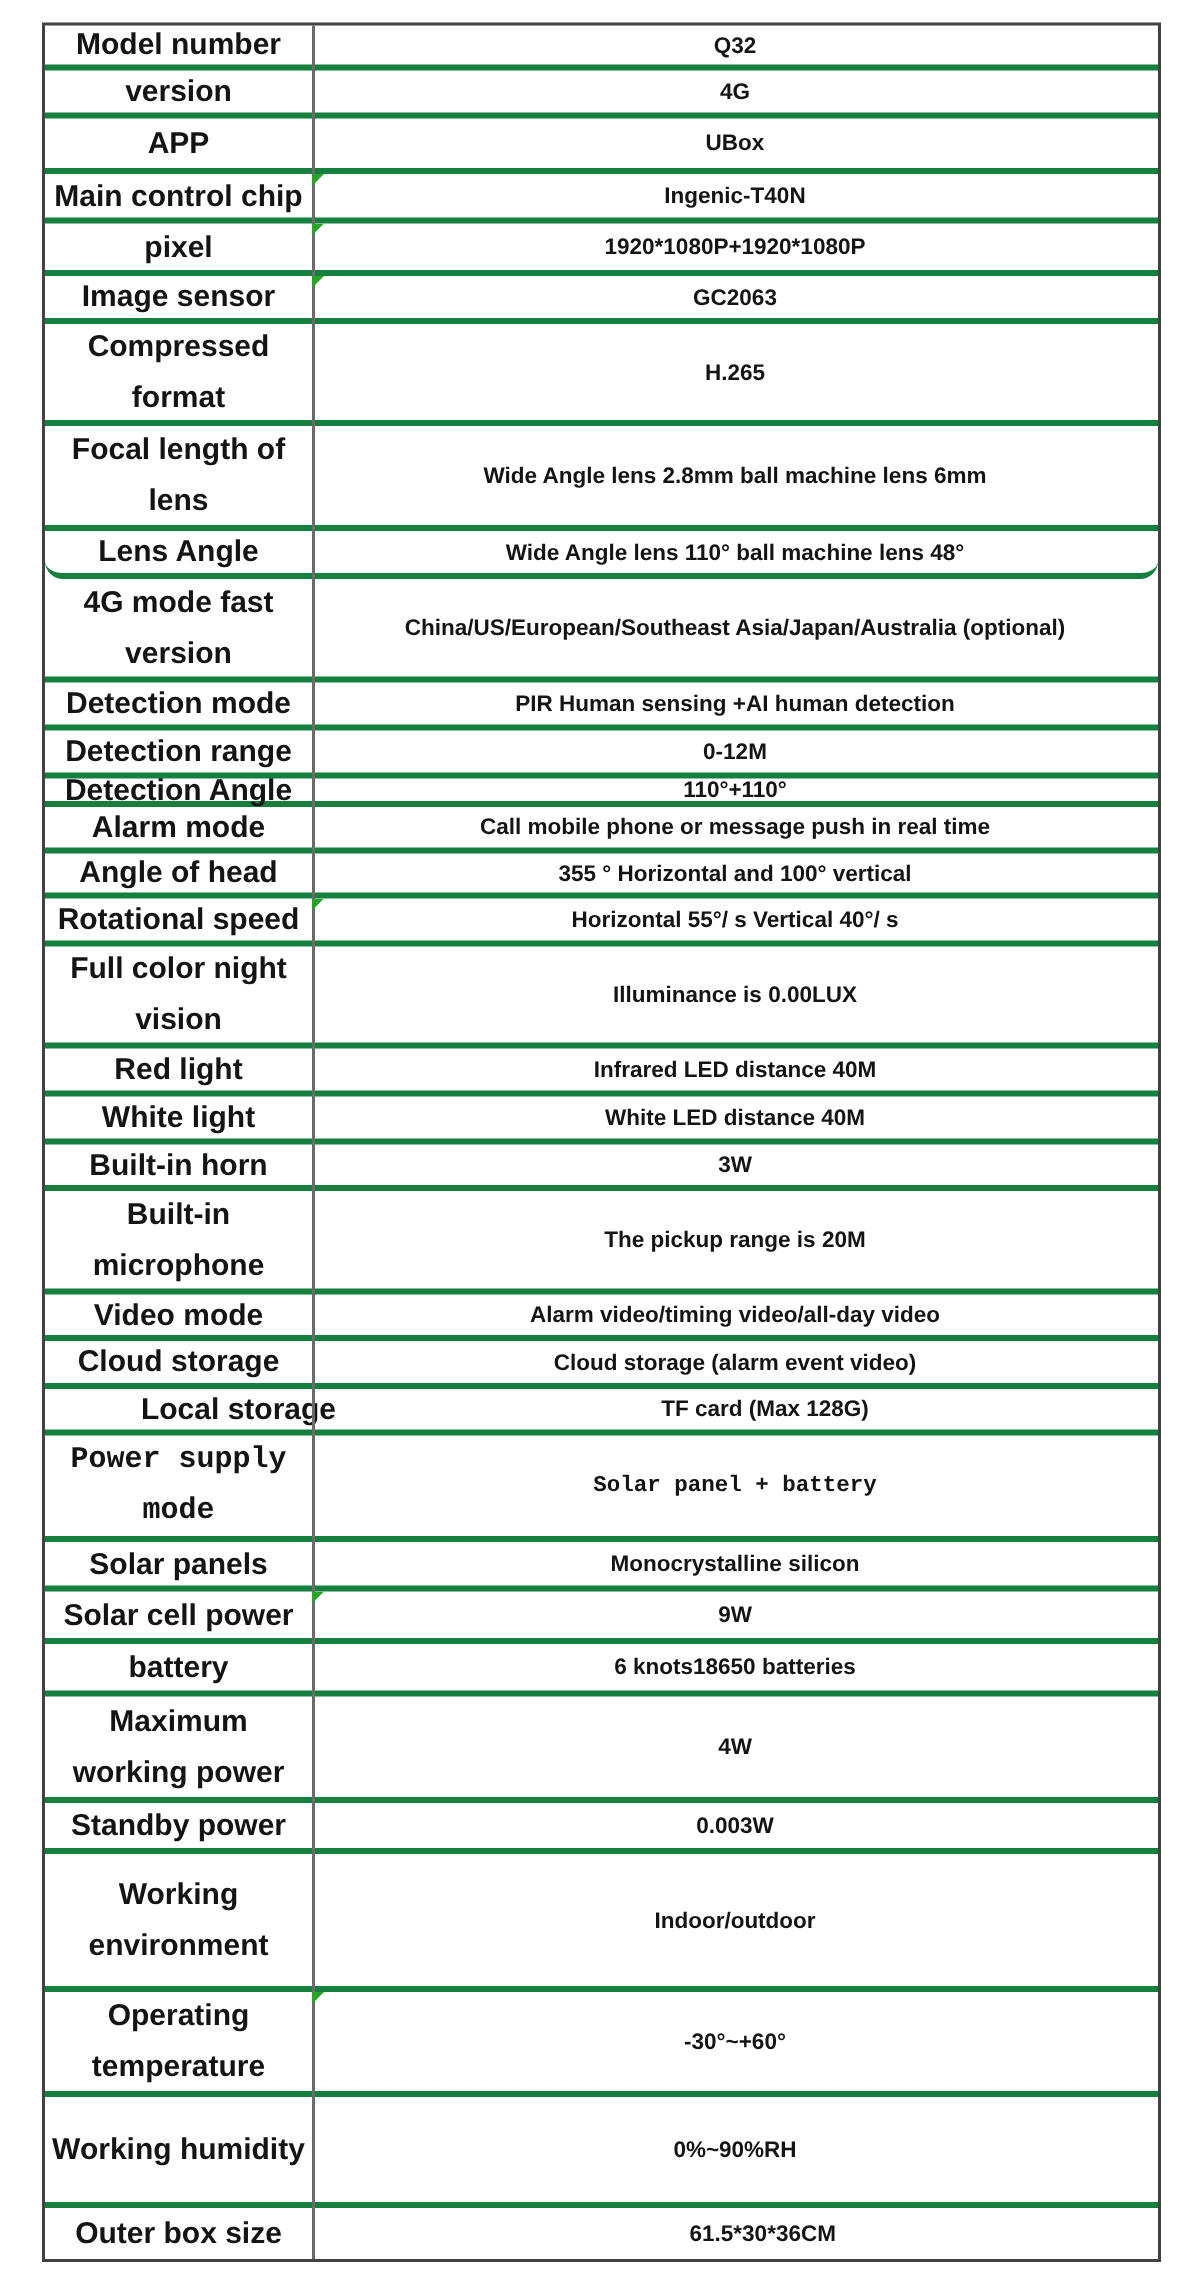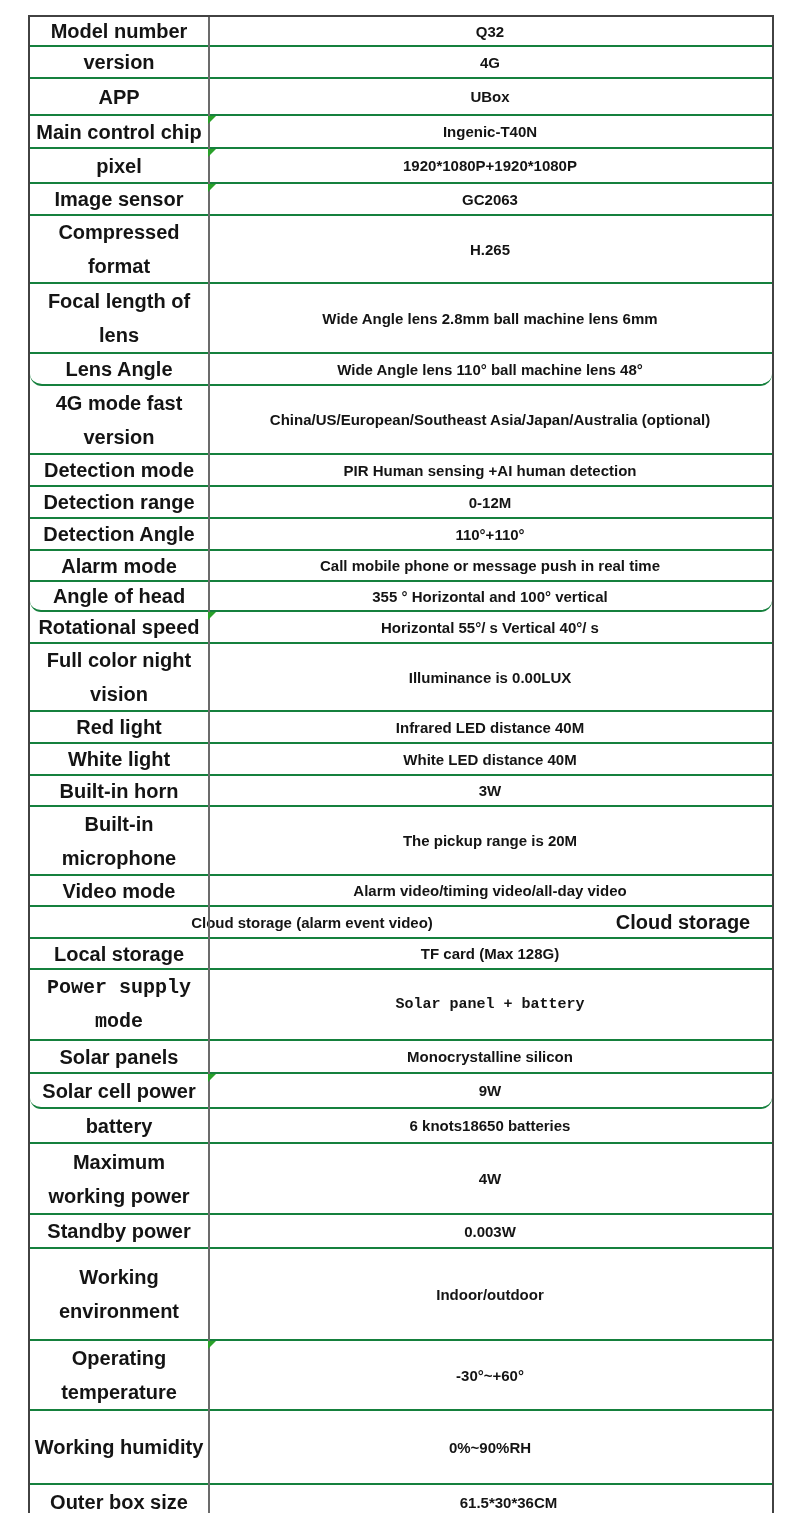--- a/index.html
+++ b/index.html
@@ -28,21 +28,21 @@
     top: 0;
     bottom: 0;
     left: 178px;
     width: 2px;
     background: #6b6b6b;
     z-index: 2;
   }
   .row {
     display: flex;
     box-sizing: border-box;
-    border-bottom: 2px solid #15803d;
+    border-bottom: 4px solid #15803d;
     position: relative;
   }
   .row:last-child { border-bottom: none; gap: 37px; }
   .cell {
     display: flex;
     align-items: center;
     justify-content: center;
     color: #141414;
   }
   .cell.label {
@@ -174,37 +174,37 @@
   </div>
 
   <div class="row" style="height: 32px;">
     <div class="cell label">Detection range</div>
     <div class="cell value">
 
       <span class="value-text">0-12M</span>
     </div>
   </div>
 
-  <div class="row" style="height: 32px;">
+  <div class="row" style="height: 19px;">
     <div class="cell label">Detection Angle</div>
     <div class="cell value">
 
       <span class="value-text">110°+110°</span>
     </div>
   </div>
 
   <div class="row" style="height: 31px; justify-content: center;">
     <div class="cell label">Alarm mode</div>
     <div class="cell value">
 
       <span class="value-text">Call mobile phone or message push in real time</span>
     </div>
   </div>
 
-  <div class="row" style="height: 30px; border-radius: 11px;">
+  <div class="row" style="height: 30px;">
     <div class="cell label">Angle of head</div>
     <div class="cell value">
 
       <span class="value-text">355 ° Horizontal and 100° vertical</span>
     </div>
   </div>
 
   <div class="row flagged" style="height: 32px;">
     <div class="cell label">Rotational speed</div>
     <div class="cell value">
@@ -257,28 +257,28 @@
 
   <div class="row" style="height: 31px;">
     <div class="cell label">Video mode</div>
     <div class="cell value">
 
       <span class="value-text">Alarm video/timing video/all-day video</span>
     </div>
   </div>
 
   <div class="row" style="height: 32px;">
+    <div class="cell label">Cloud storage</div>
     <div class="cell value">
 
       <span class="value-text">Cloud storage (alarm event video)</span>
     </div>
-    <div class="cell label">Cloud storage</div>
-  </div>
-
-  <div class="row" style="height: 31px;">
+  </div>
+
+  <div class="row" style="height: 31px; padding-left: 40px;">
     <div class="cell label">Local storage</div>
     <div class="cell value">
 
       <span class="value-text">TF card (Max 128G)</span>
     </div>
   </div>
 
   <div class="row" style="height: 71px; font-family: Liberation Mono, monospace;">
     <div class="cell label">Power supply
 mode</div>
@@ -289,21 +289,21 @@
   </div>
 
   <div class="row" style="height: 33px;">
     <div class="cell label">Solar panels</div>
     <div class="cell value">
 
       <span class="value-text">Monocrystalline silicon</span>
     </div>
   </div>
 
-  <div class="row flagged" style="height: 35px; border-radius: 11px;">
+  <div class="row flagged" style="height: 35px;">
     <div class="cell label">Solar cell power</div>
     <div class="cell value">
       <span class="flag"></span>
       <span class="value-text">9W</span>
     </div>
   </div>
 
   <div class="row" style="height: 35px;">
     <div class="cell label">battery</div>
     <div class="cell value">

